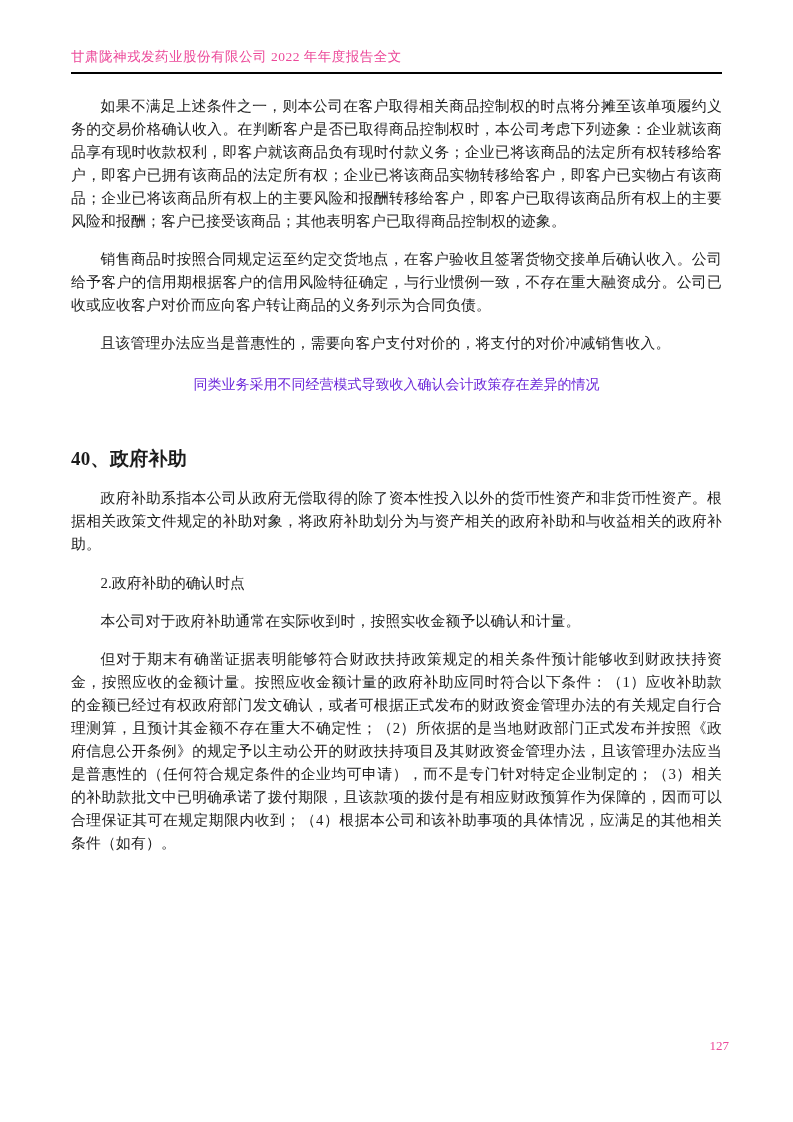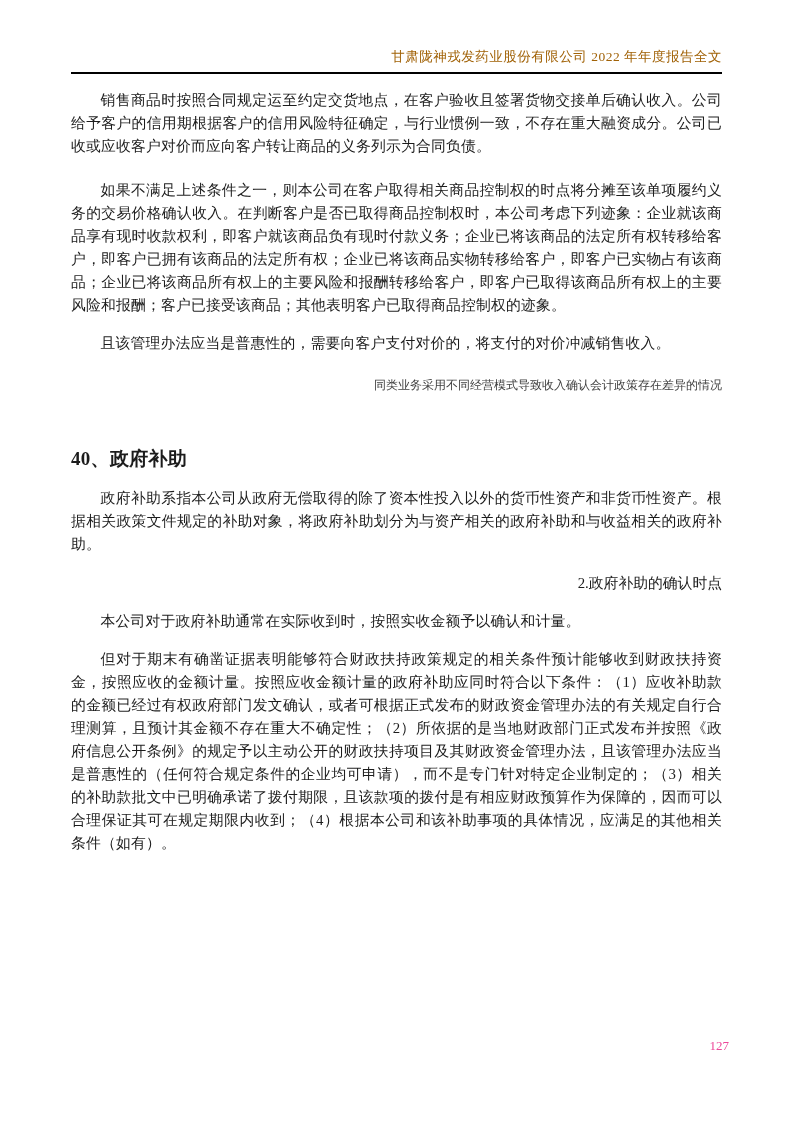--- a/index.html
+++ b/index.html
@@ -16,73 +16,72 @@
     font-family: "Liberation Serif", "DejaVu Serif", serif;
     color: #1c1c1c;
     overflow: hidden;
     box-sizing: border-box;
     padding: 0 71px;
   }
   .doc-header {
     margin-top: 48px;
     padding-bottom: 6px;
     border-bottom: 2px solid #000000;
-    text-align: right;
     font-size: 13.5px;
     letter-spacing: 0.5px;
-    color: #a16207;
+    color: #ec4899;
   }
   .body-para {
     font-size: 14.8px;
     line-height: 23px;
     text-align: justify;
     text-indent: 2em;
     margin: 15px 0 0 0;
     letter-spacing: 0.2px;
   }
   .first-para { margin-top: 21px; }
   .note-line {
-    font-size: 12px;
+    font-size: 14px;
     line-height: 18px;
-    text-align: right;
+    text-align: center;
     text-indent: 0;
     margin: 21px 0 0 0;
-    color: #404040;
+    color: #6d28d9;
   }
   .section-heading {
     font-size: 19px;
     font-weight: bold;
     margin: 52px 0 0 0;
     letter-spacing: 0.3px;
   }
   .sub-heading {
     font-size: 14.8px;
     line-height: 23px;
     text-indent: 2em;
     margin: 28px 0 0 0;
   }
-  .sub-heading.tight { margin-top: 16px; text-align: right; }
+  .sub-heading.tight { margin-top: 16px; }
   .page-number {
     position: absolute;
     bottom: 68px;
     right: 64px;
     font-size: 13px;
     color: #ec4899;
   }
 </style>
 </head>
 <body>
 
 <div class="page">
 
   <div class="doc-header">甘肃陇神戎发药业股份有限公司 2022 年年度报告全文</div>
 
+  <p class="body-para first-para">如果不满足上述条件之一，则本公司在客户取得相关商品控制权的时点将分摊至该单项履约义务的交易价格确认收入。在判断客户是否已取得商品控制权时，本公司考虑下列迹象：企业就该商品享有现时收款权利，即客户就该商品负有现时付款义务；企业已将该商品的法定所有权转移给客户，即客户已拥有该商品的法定所有权；企业已将该商品实物转移给客户，即客户已实物占有该商品；企业已将该商品所有权上的主要风险和报酬转移给客户，即客户已取得该商品所有权上的主要风险和报酬；客户已接受该商品；其他表明客户已取得商品控制权的迹象。</p>
+
   <p class="body-para">销售商品时按照合同规定运至约定交货地点，在客户验收且签署货物交接单后确认收入。公司给予客户的信用期根据客户的信用风险特征确定，与行业惯例一致，不存在重大融资成分。公司已收或应收客户对价而应向客户转让商品的义务列示为合同负债。</p>
-
-  <p class="body-para first-para">如果不满足上述条件之一，则本公司在客户取得相关商品控制权的时点将分摊至该单项履约义务的交易价格确认收入。在判断客户是否已取得商品控制权时，本公司考虑下列迹象：企业就该商品享有现时收款权利，即客户就该商品负有现时付款义务；企业已将该商品的法定所有权转移给客户，即客户已拥有该商品的法定所有权；企业已将该商品实物转移给客户，即客户已实物占有该商品；企业已将该商品所有权上的主要风险和报酬转移给客户，即客户已取得该商品所有权上的主要风险和报酬；客户已接受该商品；其他表明客户已取得商品控制权的迹象。</p>
 
   <p class="body-para">且该管理办法应当是普惠性的，需要向客户支付对价的，将支付的对价冲减销售收入。</p>
 
   <p class="note-line">同类业务采用不同经营模式导致收入确认会计政策存在差异的情况</p>
 
   <h2 class="section-heading">40、政府补助</h2>
 
 
   <p class="body-para">政府补助系指本公司从政府无偿取得的除了资本性投入以外的货币性资产和非货币性资产。根据相关政策文件规定的补助对象，将政府补助划分为与资产相关的政府补助和与收益相关的政府补助。</p>
 

